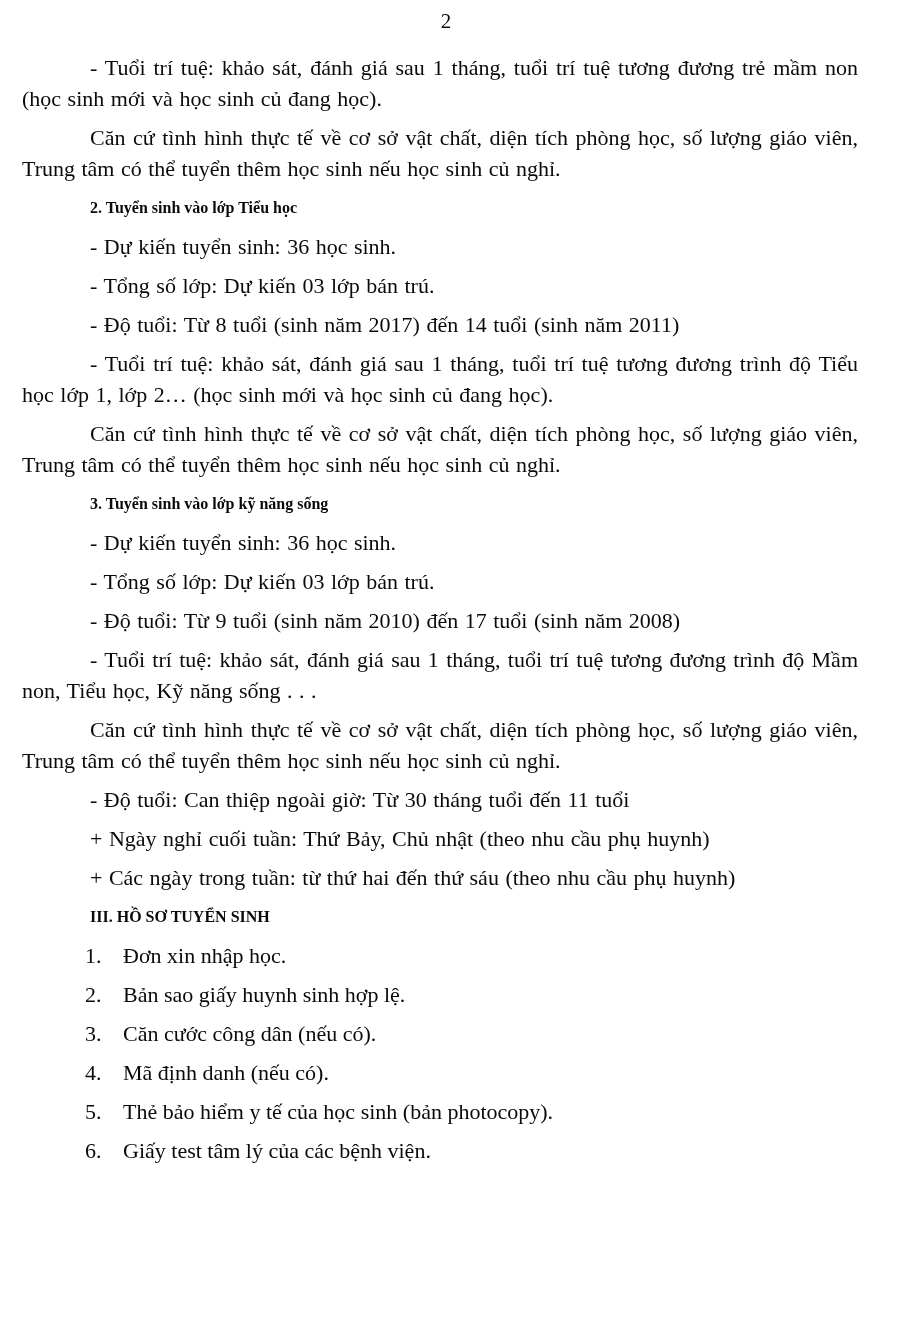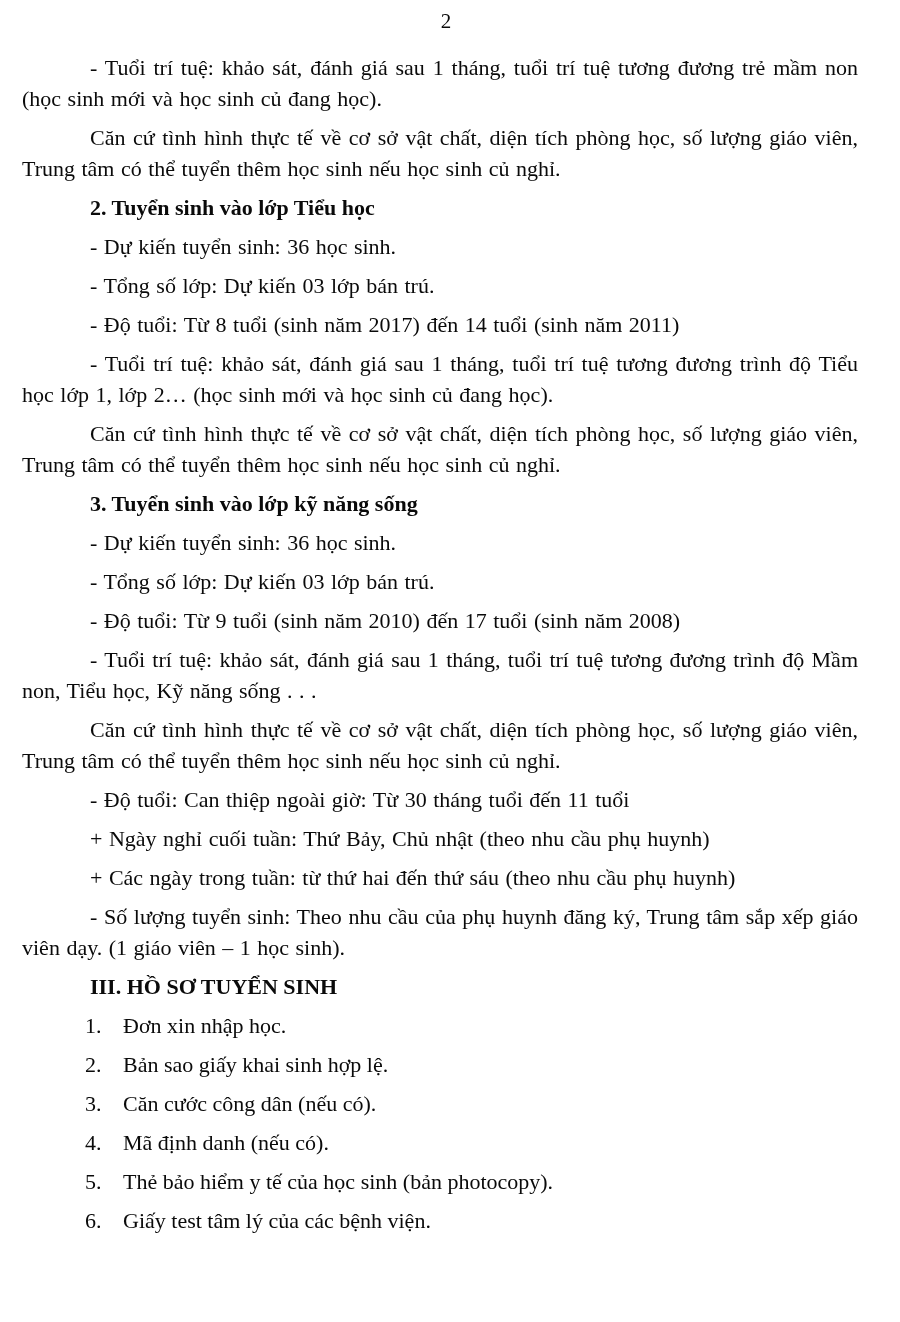--- a/index.html
+++ b/index.html
@@ -29,21 +29,21 @@
   }
   .para {
     font-size: 22px;
     line-height: 31px;
     margin: 0 12px 8px 0;
     text-align: justify;
     text-indent: 68px;
     word-spacing: 1px;
   }
   .heading {
-    font-size: 22px;
+    font-size: 16px;
     line-height: 31px;
     margin: 0 0 8px 0;
     font-weight: 700;
     text-indent: 68px;
     text-align: left;
   }
   .list {
     margin: 0 0 0 63px;
     padding: 0;
   }
@@ -80,32 +80,31 @@
   <div class="heading">3. Tuyển sinh vào lớp kỹ năng sống</div>
   <div class="para">- Dự kiến tuyển sinh: 36 học sinh.</div>
   <div class="para">- Tổng số lớp: Dự kiến 03 lớp bán trú.</div>
   <div class="para">- Độ tuổi: Từ 9 tuổi (sinh năm 2010) đến 17 tuổi (sinh năm 2008)</div>
   <div class="para">- Tuổi trí tuệ: khảo sát, đánh giá sau 1 tháng, tuổi trí tuệ tương đương trình độ Mầm non, Tiểu học,  Kỹ năng sống . . .</div>
   <div class="para">Căn cứ tình hình thực tế về cơ sở vật chất, diện tích phòng học, số lượng giáo viên, Trung tâm có thể tuyển thêm học sinh nếu học sinh củ nghỉ.</div>
 
   <div class="para">- Độ tuổi: Can thiệp ngoài giờ: Từ 30 tháng tuổi đến 11 tuổi</div>
   <div class="para">+ Ngày nghỉ cuối tuần: Thứ Bảy, Chủ nhật (theo nhu cầu phụ huynh)</div>
   <div class="para">+ Các ngày trong tuần: từ thứ hai đến thứ sáu (theo nhu cầu phụ huynh)</div>
-  <div class="para">- Số lượng tuyển sinh: Theo nhu cầu của phụ huynh đăng ký, Trung tâm sắp xếp giáo viên dạy. (1 giáo viên – 1 học sinh).</div>
 
   <div class="heading">III. HỒ SƠ TUYỂN SINH</div>
 
   <div class="list">
     <div class="li">
       <span class="li-num">1.</span>
       <span class="li-text">Đơn xin nhập học.</span>
     </div>
     <div class="li">
       <span class="li-num">2.</span>
-      <span class="li-text">Bản sao giấy khai sinh hợp lệ.</span>
+      <span class="li-text">Bản sao giấy huynh sinh hợp lệ.</span>
     </div>
     <div class="li">
       <span class="li-num">3.</span>
       <span class="li-text">Căn cước công dân (nếu có).</span>
     </div>
     <div class="li">
       <span class="li-num">4.</span>
       <span class="li-text">Mã định danh (nếu có).</span>
     </div>
     <div class="li">

